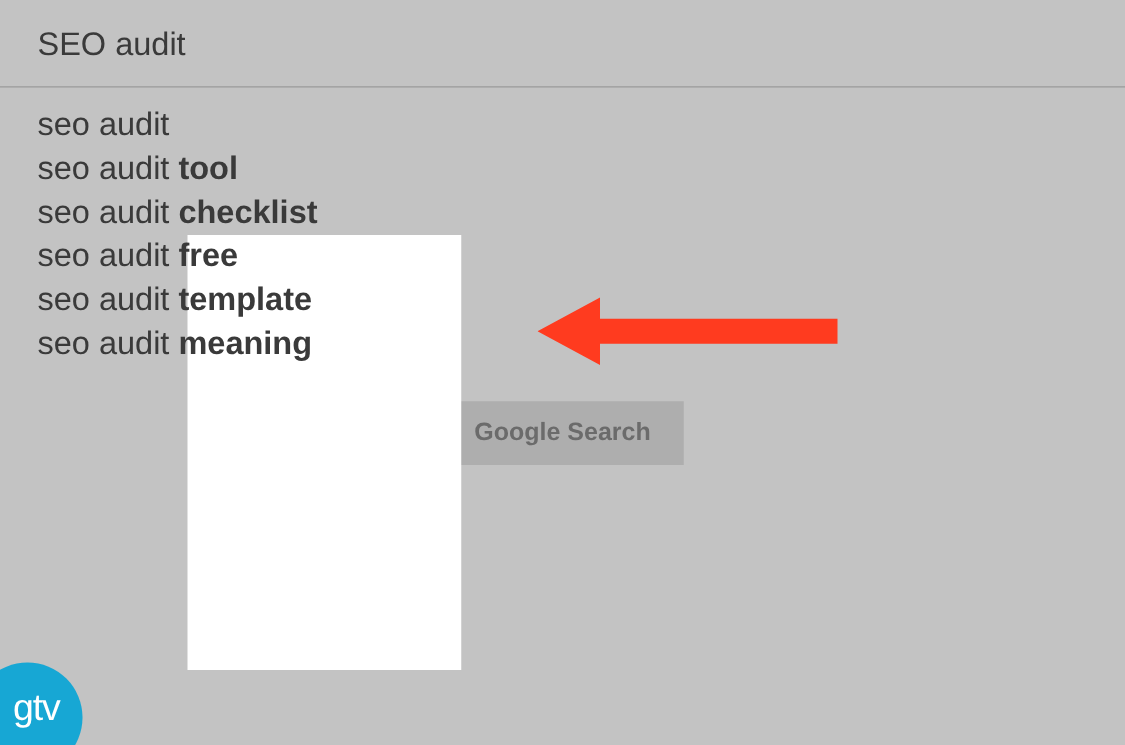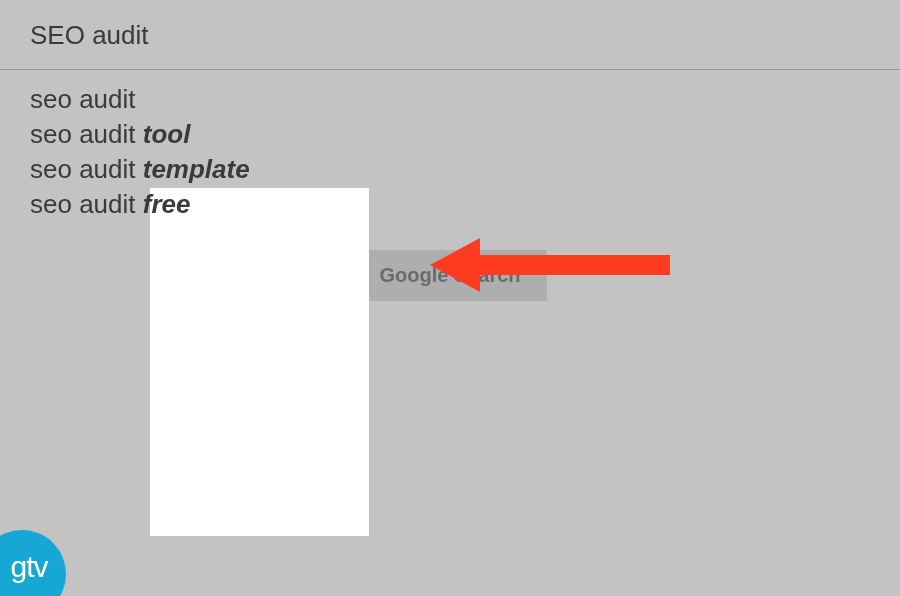--- a/index.html
+++ b/index.html
@@ -33,21 +33,20 @@
       line-height: 1.35;
       color: #3a3a3a;
       cursor: pointer;
       white-space: nowrap;
     }
     .suggestion-prefix {
       font-weight: 400;
     }
     .suggestion-completion {
       font-weight: 700;
-      font-style: italic;
     }
     .highlight-box {
       position: absolute;
       top: 118px;
       left: 150px;
       width: 219px;
       height: 348px;
       background: #ffffff;
       z-index: -1;
     }
@@ -110,22 +109,24 @@
 
 
 
 <input class="search-input" type="text" value="SEO audit" style="">
 
 <div class="suggestions-wrapper">
   <div class="highlight-box"></div>
   <div class="suggestions" id="suggestions-list">
       <div class="suggestion-row"><span class="suggestion-prefix">seo audit</span><span class="suggestion-completion"></span></div>
       <div class="suggestion-row"><span class="suggestion-prefix">seo audit </span><span class="suggestion-completion">tool</span></div>
+      <div class="suggestion-row"><span class="suggestion-prefix">seo audit </span><span class="suggestion-completion">checklist</span></div>
+      <div class="suggestion-row"><span class="suggestion-prefix">seo audit </span><span class="suggestion-completion">free</span></div>
       <div class="suggestion-row"><span class="suggestion-prefix">seo audit </span><span class="suggestion-completion">template</span></div>
-      <div class="suggestion-row"><span class="suggestion-prefix">seo audit </span><span class="suggestion-completion">free</span></div>
+      <div class="suggestion-row"><span class="suggestion-prefix">seo audit </span><span class="suggestion-completion">meaning</span></div>
     </div>
 </div>
 
 <div class="buttons">
   <button class="btn">Google Search</button>
 </div>
 
 <div class="arrow">
   <svg width="250" height="70" viewBox="0 0 250 70">
     <g fill="#ff3b1f">

